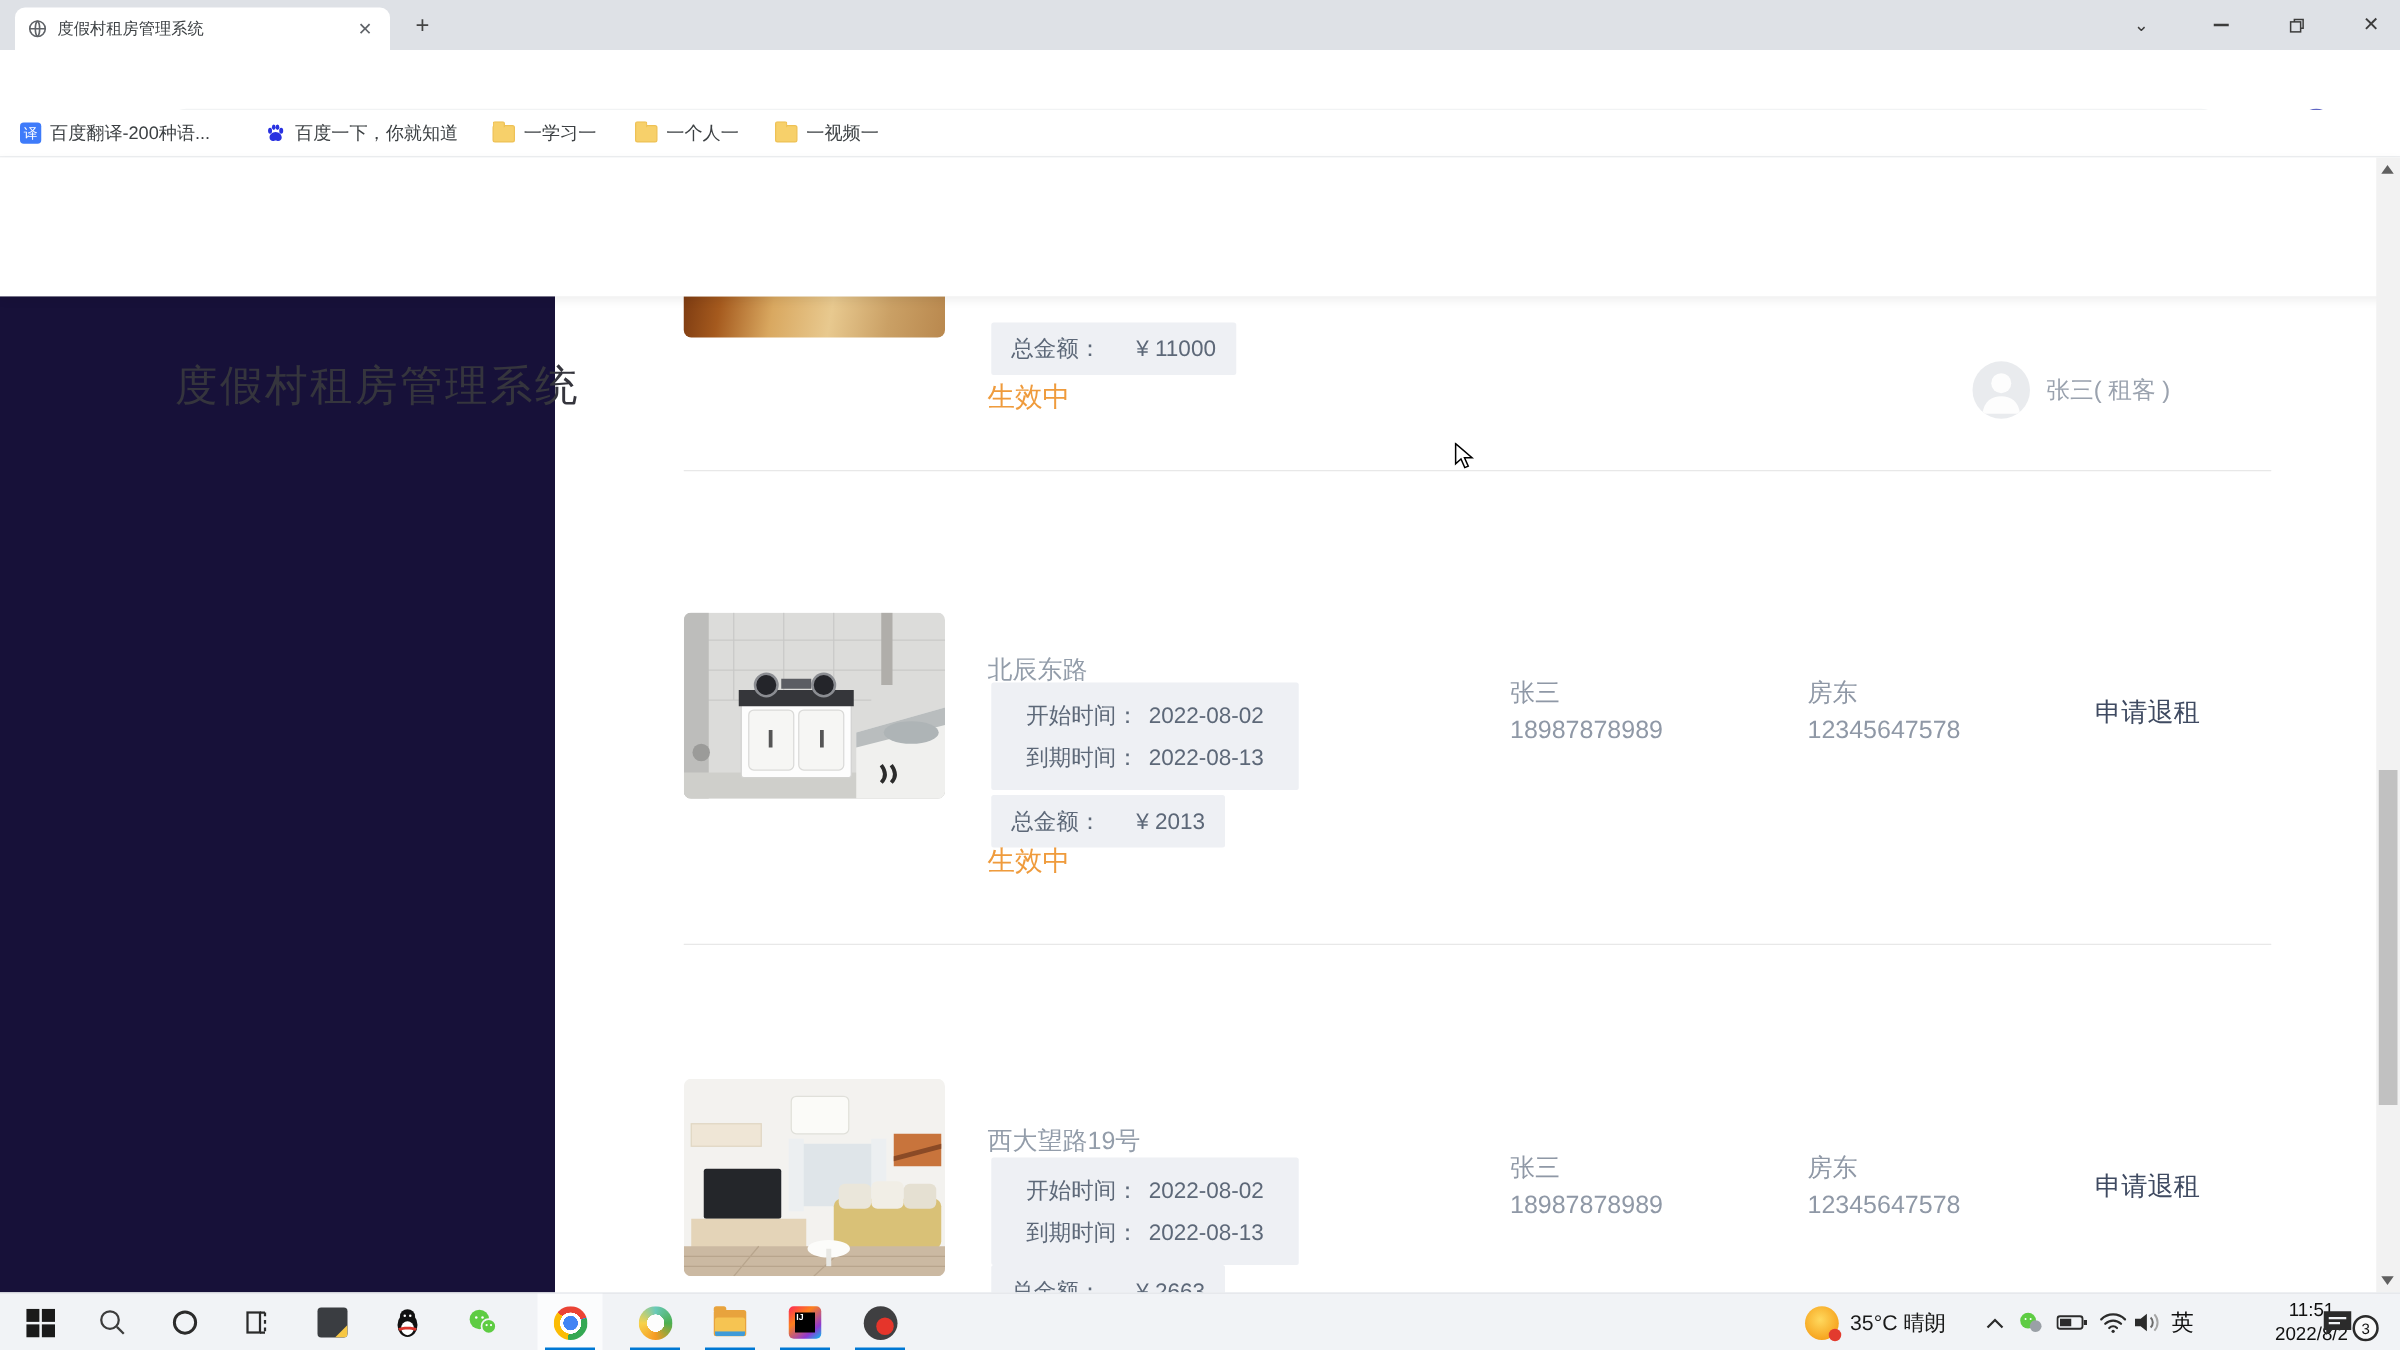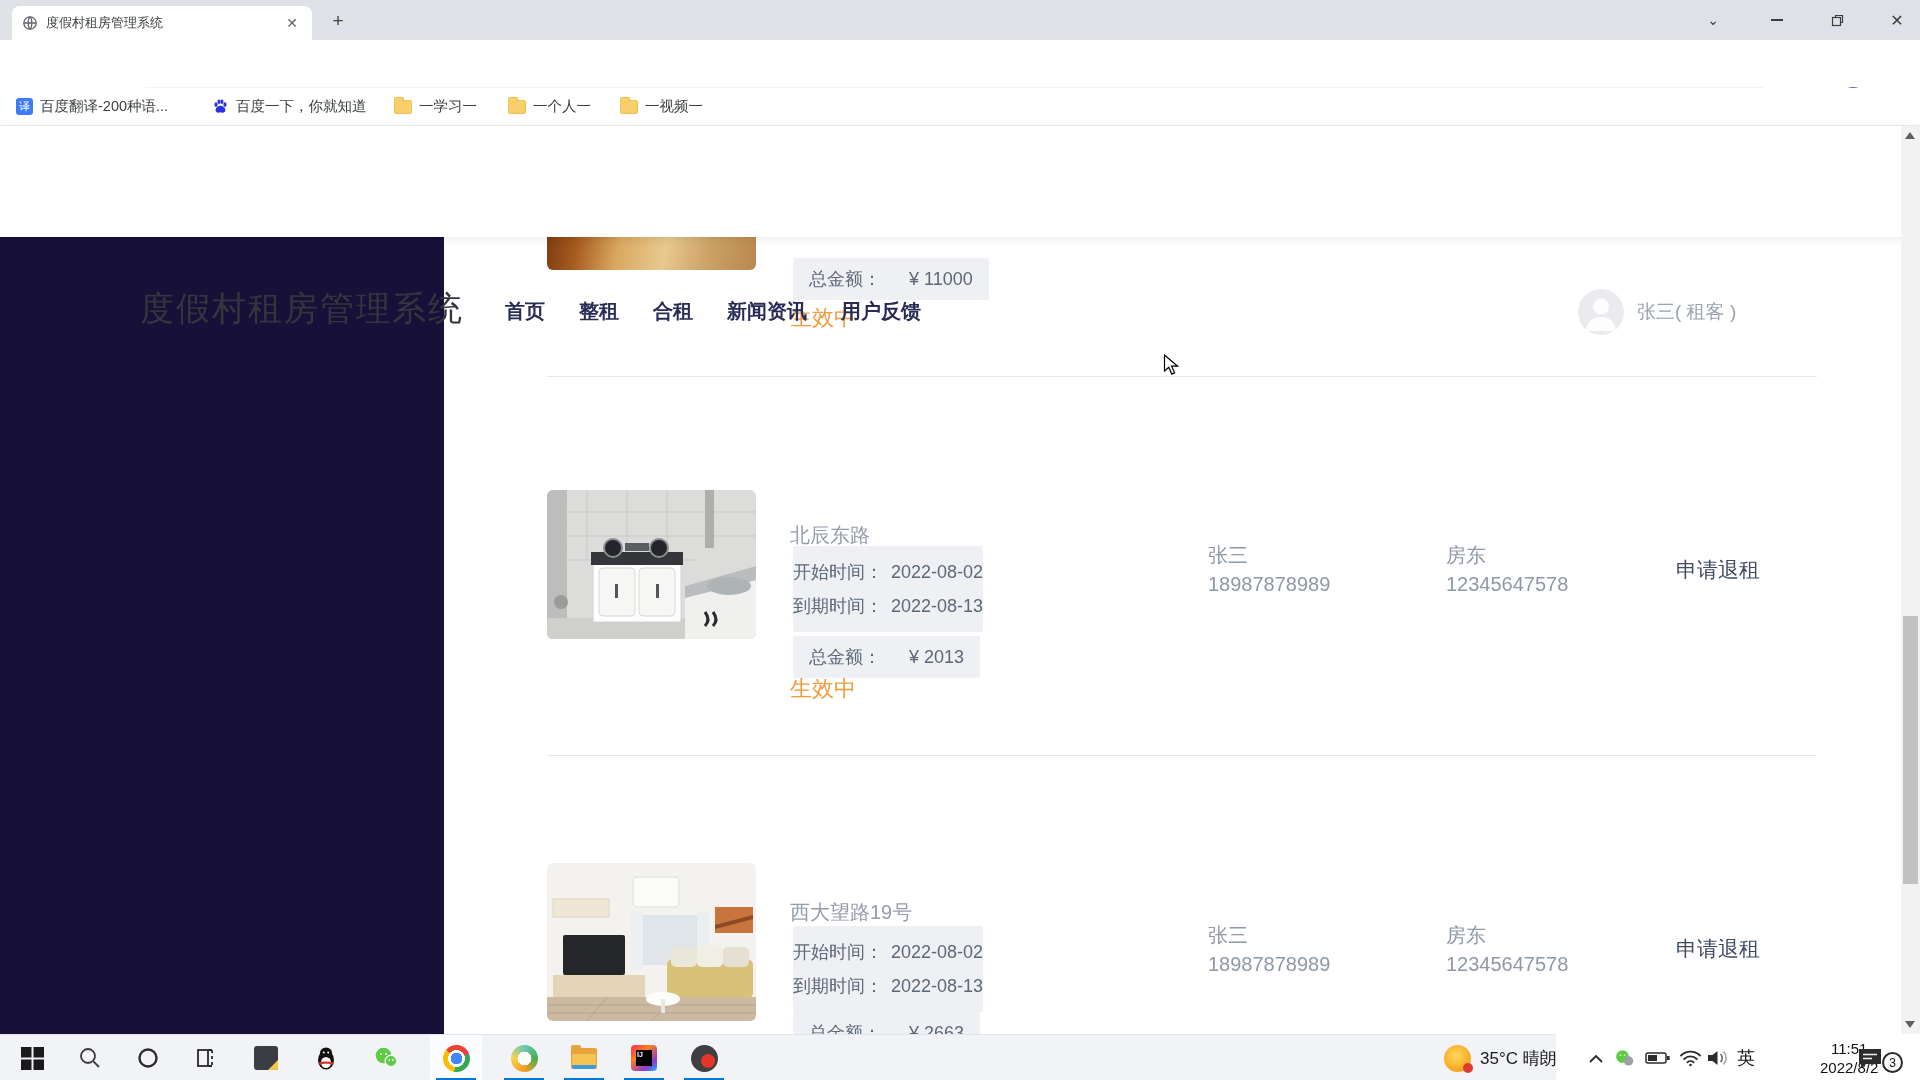--- a/index.html
+++ b/index.html
@@ -55,37 +55,37 @@
   .user-name { font-size:19px; color:#9aa2ae; }
 
   .sidebar { position:absolute; left:0; top:237px; width:444px; height:797px; background:#171139; }
 
   .content { position:absolute; left:444px; top:237px; width:1457px; height:797px; background:#fff; overflow:hidden; }
   
   .photo { position:absolute; border-radius:6px; overflow:hidden; }
   .card-title { position:absolute; width:386px; font-size:21px; font-weight:bold; color:#333b5e; line-height:36px; }
   .card-addr { position:absolute; font-size:20px; color:#939daa; }
   .gbox { position:absolute; background:#eef0f4; border-radius:2px; color:#5d6878; font-size:18px;gap:20px; }
-  .datebox { padding:9px 0; line-height:34px; }
+  .datebox { padding:9px 28px; line-height:34px; }
   .moneybox { height:42px; display:flex; align-items:center; padding:0 16px; }
   .gbox b { font-weight:normal; margin-left:8px; }
   .status { position:absolute; font-size:22px; color:#ef9b3c; }
   .contact { position:absolute; font-size:20px; color:#8f98a6; line-height:29px; }
   .action-link { position:absolute; font-size:21px; color:#3f4a61; cursor:pointer; }
   .divider { position:absolute; left:103px; width:1270px; height:1px; background:#e8e8e8; }
 
   
   .scrollbar { position:absolute; right:0; top:126px; width:19px; height:908px; background:#f2f2f2; z-index:3; }
   .sb-thumb { position:absolute; left:2px; top:490px; width:15px; height:268px; background:#c1c1c1; }
   .sb-arrow { position:absolute; left:4px; width:0; height:0; border-left:5px solid transparent; border-right:5px solid transparent; }
   .sb-up { top:6px; border-bottom:7px solid #606060; }
   .sb-down { bottom:6px; border-top:7px solid #606060; }
 
   
-  .taskbar { position:absolute; left:0; top:1034px; width:1556px; height:46px; background:#f1f3f6;
+  .taskbar { position:absolute; left:0; top:1034px; width:1920px; height:46px; background:#f1f3f6;
              border-top:1px solid #e2e5e9; z-index:10; }
   .tb-cell { position:absolute; top:0; width:52px; height:46px; display:flex; align-items:center; justify-content:center; }
   .tb-active-bg { background:#fbfcfd; }
   .tb-underline:after { content:""; position:absolute; bottom:0; left:6px; right:6px; height:3px; background:#0078d4; }
   .chrome-ball { width:27px; height:27px; border-radius:50%;
       background: radial-gradient(circle at 50% 50%, #4285f4 0 30%, #fff 31% 44%, rgba(0,0,0,0) 45%),
                   conic-gradient(from -50deg, #ea4335 0 120deg, #4285f4 120deg 122deg, #34a853 122deg 240deg, #fbbc05 240deg 360deg); }
   .nox-ball { width:27px; height:27px; border-radius:50%;
       background: radial-gradient(circle at 50% 50%, #fdfdfd 0 36%, rgba(0,0,0,0) 37%),
                   conic-gradient(from 180deg, #f59a23, #f7d24a 90deg, #69c9b9 180deg, #4caf50 270deg, #f59a23 360deg); }
@@ -220,27 +220,20 @@
       <span>一个人一</span>
     </div>
     <div class="bm" style="left:620px">
       <span class="folder"></span>
       <span>一视频一</span>
     </div>
   </div>
 
   <div class="site-header">
     <div class="logo">度假村租房管理系统</div>
-    <div class="site-nav">
-      <span>首页</span>
-      <span>整租</span>
-      <span>合租</span>
-      <span>新闻资讯</span>
-      <span>用户反馈</span>
-    </div>
     <div class="user-box">
       <div class="user-avatar">
         <svg width="46" height="46" viewBox="0 0 46 46">
             <circle cx="23" cy="17.5" r="8" fill="#fdfdfd"></circle>
             <path d="M8 42c1-10 7.5-14 15-14s14 4 15 14z" fill="#fdfdfd"></path>
           </svg>
       </div>
       <span class="user-name">张三( 租客 )</span>
     </div>
   </div>

